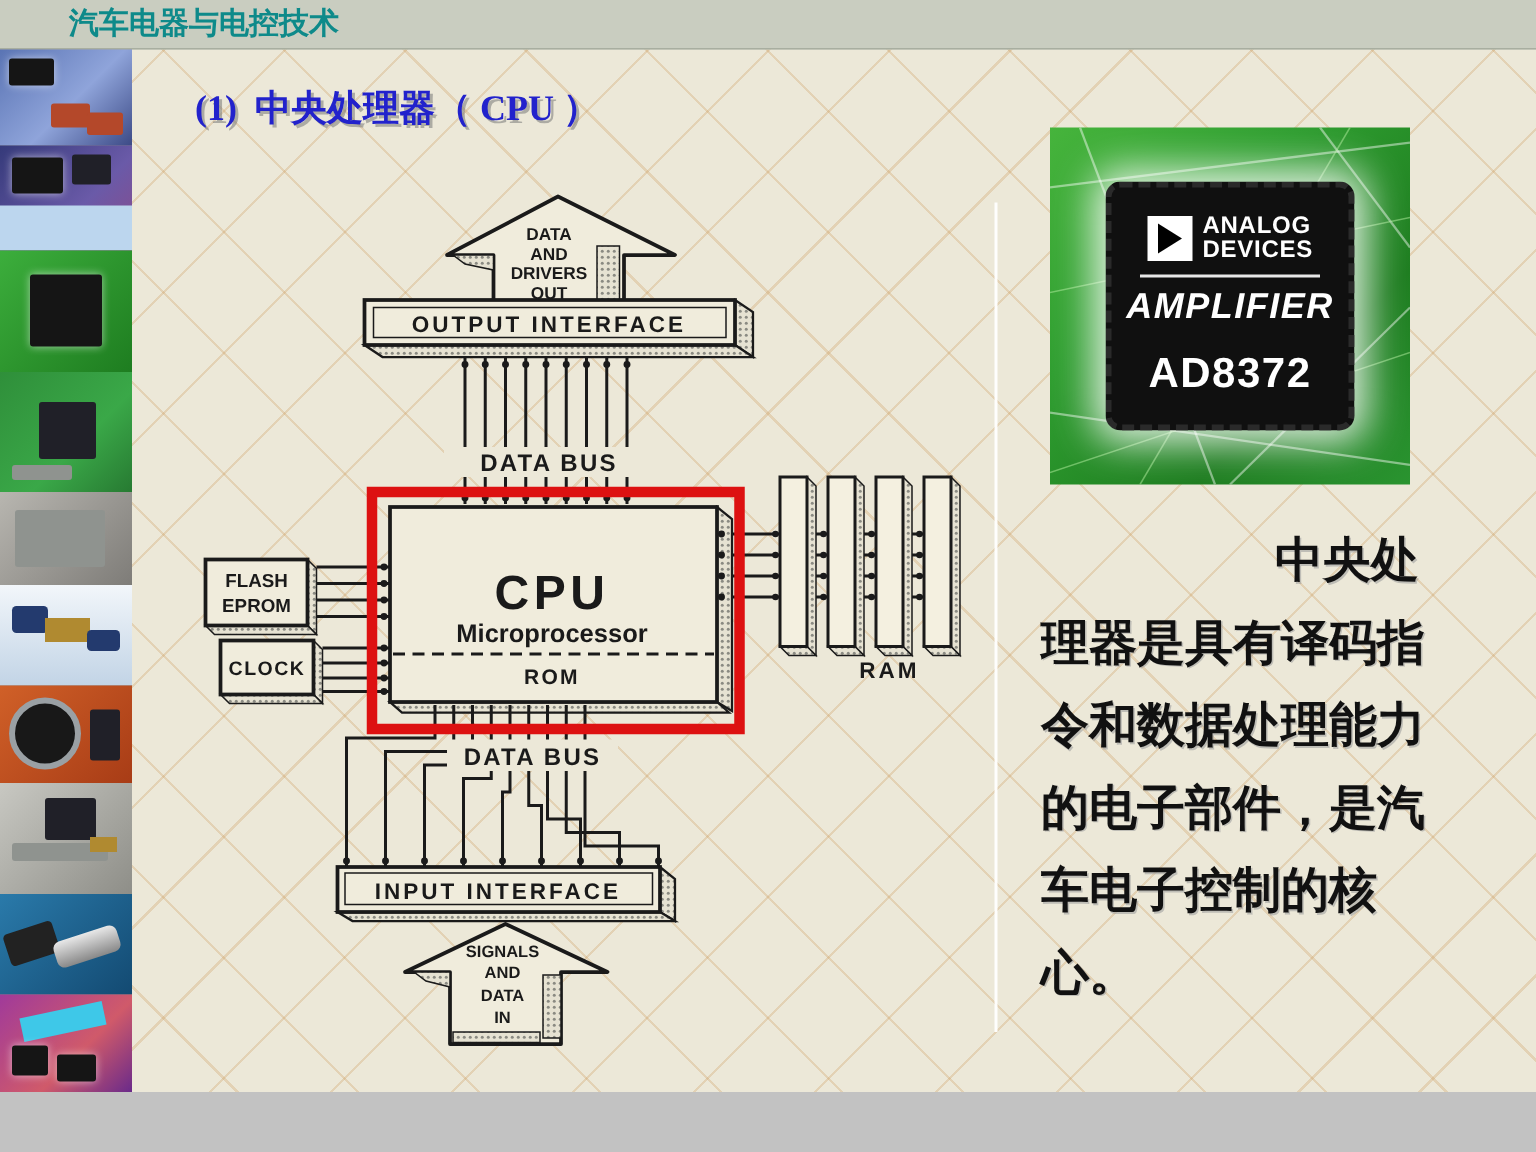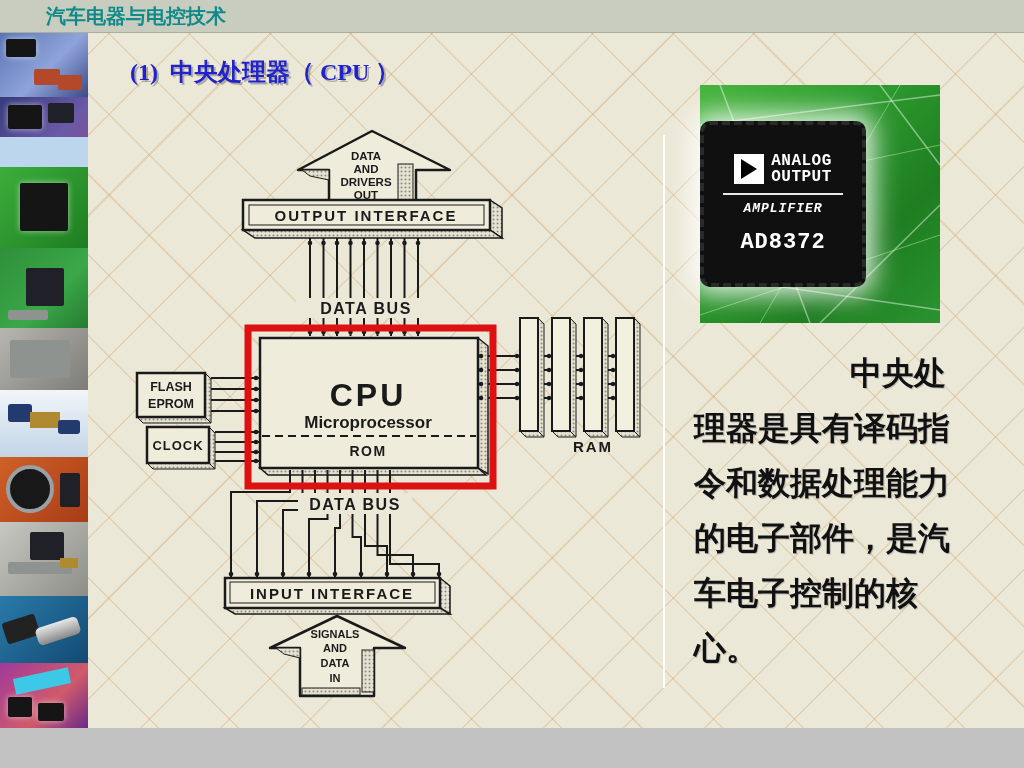--- a/index.html
+++ b/index.html
@@ -58,37 +58,37 @@
   .diagram { position:absolute; left:128px; top:118px; }
 
   
   .divider { position:absolute; left:663px; top:135px; width:2px; height:553px;
              background:rgba(255,255,255,.95); }
 
   
   .chip-panel {
     position:absolute; left:700px; top:85px; width:240px; height:238px;
     background:linear-gradient(135deg,#46b43c 0%,#2f9e30 35%,#1e7d20 70%,#2a9430 100%);
-    display:flex; align-items:center; justify-content:flex-start;font-family:Liberation Mono, monospace;
+    display:flex; align-items:center; justify-content:center;
   }
   .chip-panel svg.lines { position:absolute; left:0; top:0; }
   .bigchip {
     position:relative; width:166px; height:166px; background:#101010;
     border-radius:10px; border:4px dashed #2a2a2a;
     box-shadow:0 0 26px 8px rgba(255,255,255,.85);
     display:flex; flex-direction:column; align-items:center; justify-content:center;
     color:#fff;
   }
   .brandrow { display:flex; align-items:center; gap:7px; }
   .logo-box { width:30px; height:30px; background:#fff; display:flex; align-items:center; justify-content:center; }
   .logo-tri { width:0; height:0; border-left:16px solid #000; border-top:10px solid transparent; border-bottom:10px solid transparent; }
   .brandtxt { font-size:16px; font-weight:bold; line-height:16px; letter-spacing:.5px; }
   .sepline { width:120px; height:2px; background:#e8e8e8; margin:8px 0 6px; }
-  .amp { font-size:13px; font-weight:bold; font-style:italic; letter-spacing:1px; }
-  .model { font-size:22px; font-weight:bold; margin-top:14px; letter-spacing:1px; }
+  .amp { font-size:24px; font-weight:bold; font-style:italic; letter-spacing:1px; }
+  .model { font-size:28px; font-weight:bold; margin-top:14px; letter-spacing:1px; }
 
   
   .desc {
     position:absolute; left:694px; top:346px; width:260px;
     font-size:32px; line-height:55px; font-weight:bold; color:#111;
     font-family:"Liberation Serif", serif;
     text-indent:156px; text-shadow:1px 1px 0 rgba(160,160,160,.6);
   }
 
   
@@ -386,21 +386,21 @@
         <line x1="0" y1="230" x2="240" y2="150"></line>
       </g>
     </svg>
     <div class="bigchip">
       <div class="brandrow">
         <div class="logo-box">
           <div class="logo-tri"></div>
         </div>
         <div>
           <div class="brandtxt">ANALOG</div>
-          <div class="brandtxt">OUTPUT</div>
+          <div class="brandtxt">DEVICES</div>
         </div>
       </div>
       <div class="sepline"></div>
       <div class="amp">AMPLIFIER</div>
       <div class="model">AD8372</div>
     </div>
   </div>
 
   <div class="desc">中央处理器是具有译码指令和数据处理能力的电子部件，是汽车电子控制的核心。</div>
 

